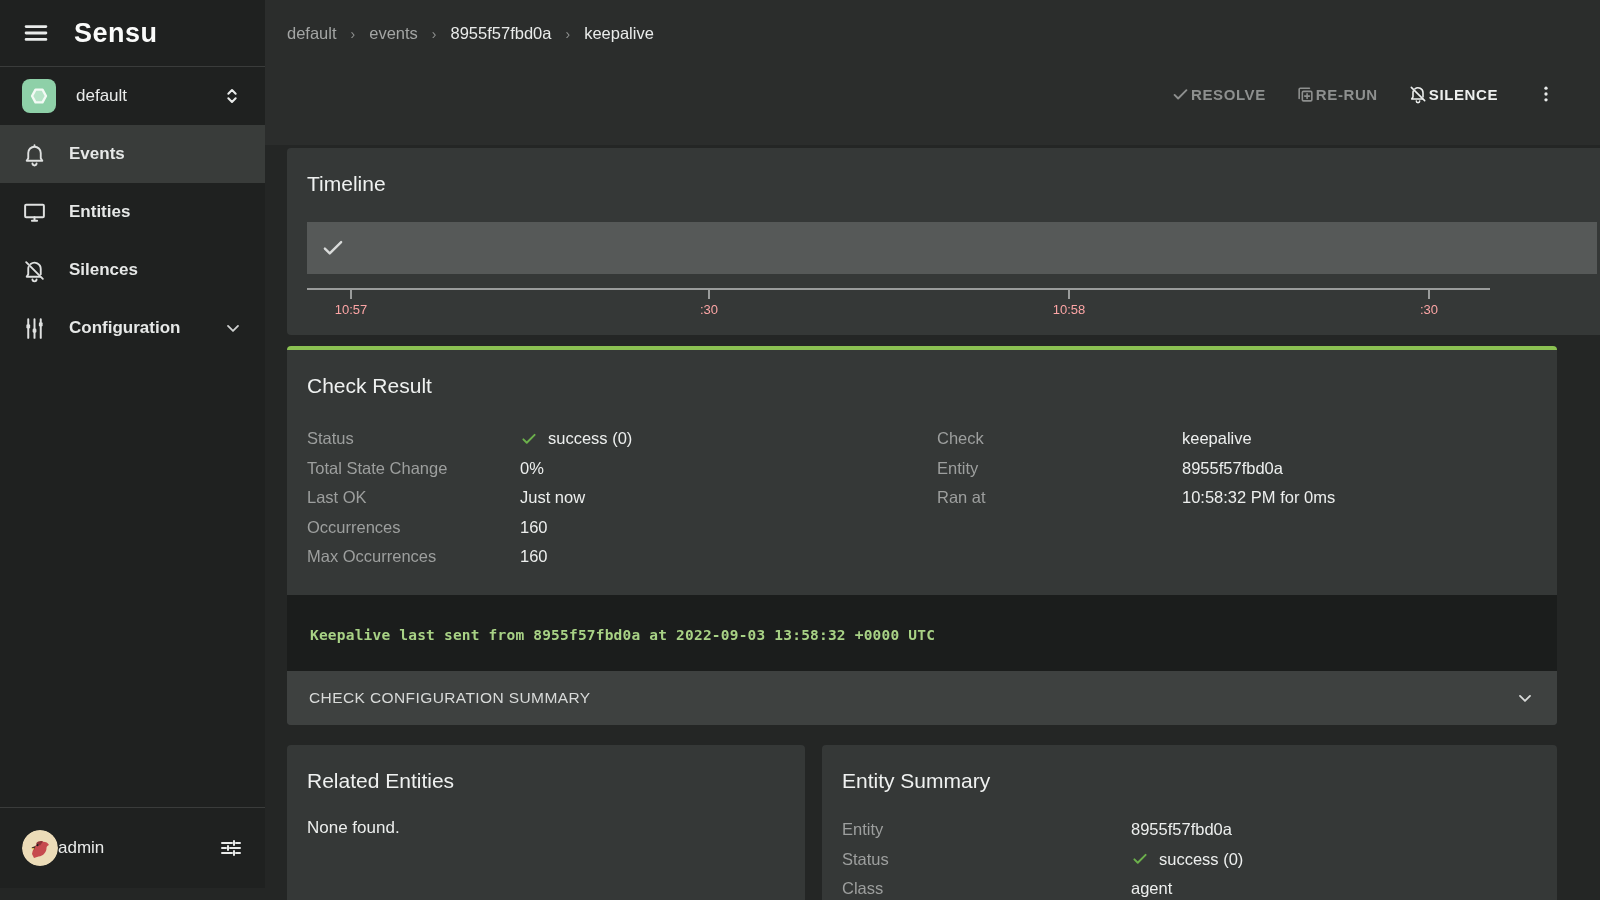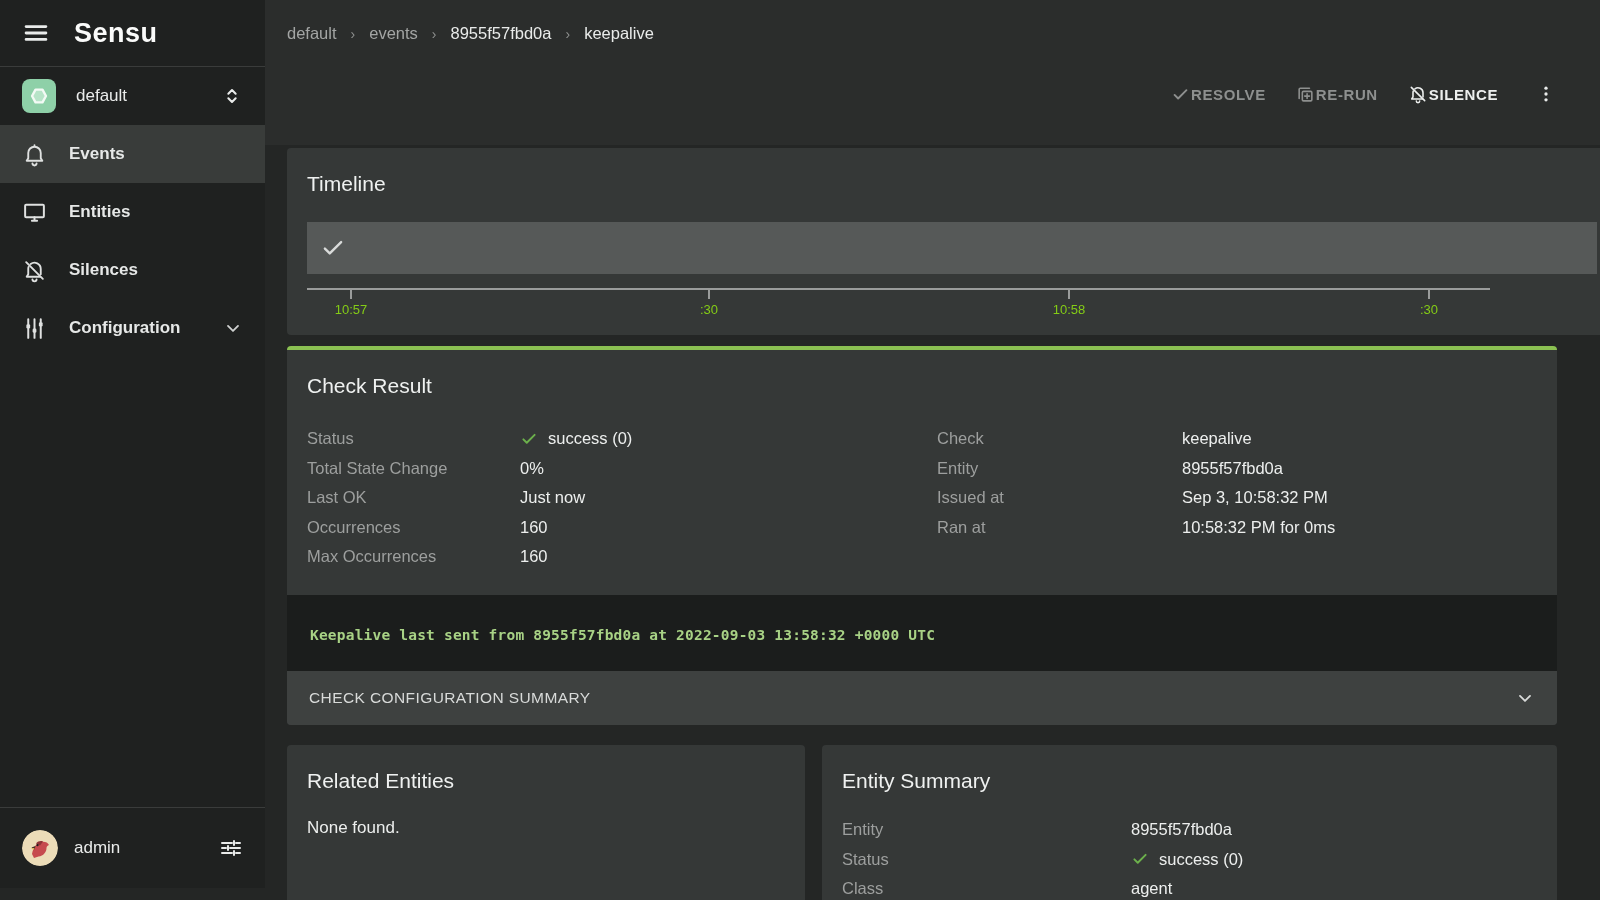--- a/index.html
+++ b/index.html
@@ -22,21 +22,21 @@
   .ns-row { height:58px; display:flex; align-items:center; padding:0 22px; gap:20px; cursor:pointer; }
   .ns-icon { width:34px; height:34px; border-radius:8px; background:#8ed0a8; display:flex; align-items:center; justify-content:center; flex:none; }
   .ns-label { flex:1; font-size:17px; color:#e9ebea; }
   .unfold { color:#e9ebea; }
   .nav-item { height:58px; display:flex; align-items:center; padding:0 22px; gap:22px; font-size:17px; font-weight:600; color:#e6e8e7; cursor:pointer; }
   .nav-item.selected { background:#393c3a; }
   .nav-item .nav-icon { color:#dfe1e0; flex:none; }
   .nav-item .nav-label { flex:1; }
   .nav-item .nav-chevron { color:#cfd1d0; }
   .sb-bottom { position:absolute; left:0; right:0; bottom:0; }
-  .user-row { height:80px; display:flex; align-items:center; padding:0 22px; gap:16px; cursor:pointer; }
+  .user-row { height:80px; display:flex; align-items:center; padding:0 22px; cursor:pointer; }
   .avatar { width:36px; height:36px; border-radius:50%; overflow:hidden; flex:none; }
   .user-name { flex:1; font-size:17px; color:#e9ebea; }
   .tune-btn { color:#e9ebea; cursor:pointer; }
 
   
   .header { position:absolute; left:265px; top:0; width:1335px; height:145px; background:#2b2d2c; }
   .breadcrumb { position:absolute; left:22px; top:24px; display:flex; align-items:center; gap:14px; font-size:16.5px; }
   .crumb { color:#a3a5a4; cursor:pointer; }
   .crumb.current { color:#e9ebea; }
   .crumb-sep { color:#8e908f; font-size:14px; }
@@ -52,21 +52,21 @@
 
   
   #card-timeline { left:287px; top:148px; width:1384px; height:187px; }
   #card-timeline .card-title { position:absolute; left:20px; top:24px; }
   .tl-row { position:absolute; left:20px; right:20px; top:74px; height:52px; display:flex; gap:10px; }
   .tl-bar { flex:1; background:#565958; display:flex; align-items:center; padding-left:13px; color:#d9dbda; }
   .tl-clock { width:44px; background:#4a4d4c; display:flex; align-items:center; justify-content:center; color:#d2d4d3; cursor:pointer; }
   .tl-axis { position:absolute; left:20px; top:140px; width:1183px; }
   .tl-axis-line { height:2px; background:#9a9c9b; }
   .tl-tick { position:absolute; top:2px; width:2px; height:9px; background:#9a9c9b; }
-  .tl-tick-label { position:absolute; top:14px; transform:translateX(-50%); font-size:13px; color:#84cc16; white-space:nowrap; }
+  .tl-tick-label { position:absolute; top:14px; transform:translateX(-50%); font-size:13px; color:#fca5a5; white-space:nowrap; }
   .tl-now { position:absolute; right:23px; top:154px; font-size:13px; color:#d2d4d3; }
 
   
   #card-check { left:287px; top:346px; width:1270px; height:379px; border-top:4px solid #8bc152; }
   #card-check .card-title { position:absolute; left:20px; top:24px; }
   .kv-col { position:absolute; top:74px; }
   .kv-col.left { left:20px; width:590px; }
   .kv-col.right { left:650px; width:590px; }
   .kv-row { display:flex; align-items:center; height:29.5px; font-size:16.5px; }
   .kv-label { width:213px; color:#9d9f9e; flex:none; }
@@ -305,24 +305,20 @@
   <div class="kv-col right">
     <div class="kv-row">
       <span class="kv-label">Check</span>
       <span class="kv-value link">keepalive</span>
     </div>
     <div class="kv-row">
       <span class="kv-label">Entity</span>
       <span class="kv-value link">8955f57fbd0a</span>
     </div>
     <div class="kv-row">
-      <span class="kv-label">Issued at</span>
-      <span class="kv-value">Sep 3, 10:58:32 PM</span>
-    </div>
-    <div class="kv-row">
       <span class="kv-label">Ran at</span>
       <span class="kv-value">10:58:32 PM for 0ms</span>
     </div>
   </div>
 
   <div class="code-block">
     <span class="code-text">Keepalive last sent from 8955f57fbd0a at 2022-09-03 13:58:32 +0000 UTC</span>
   </div>
 
   <div class="expander">

